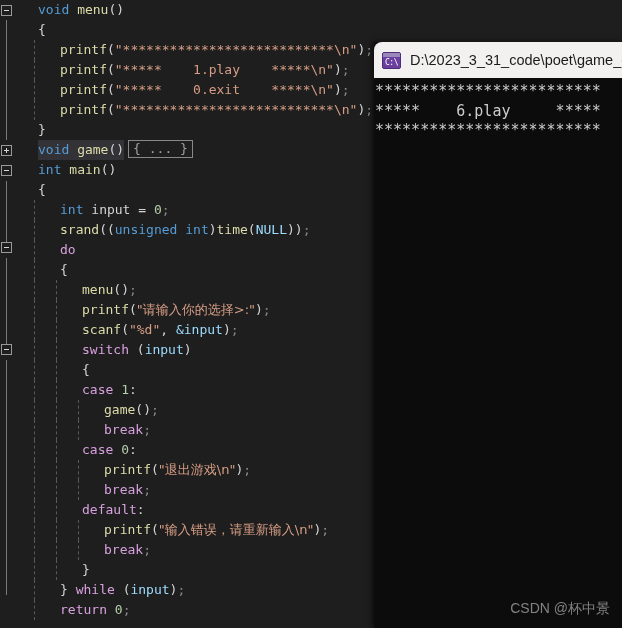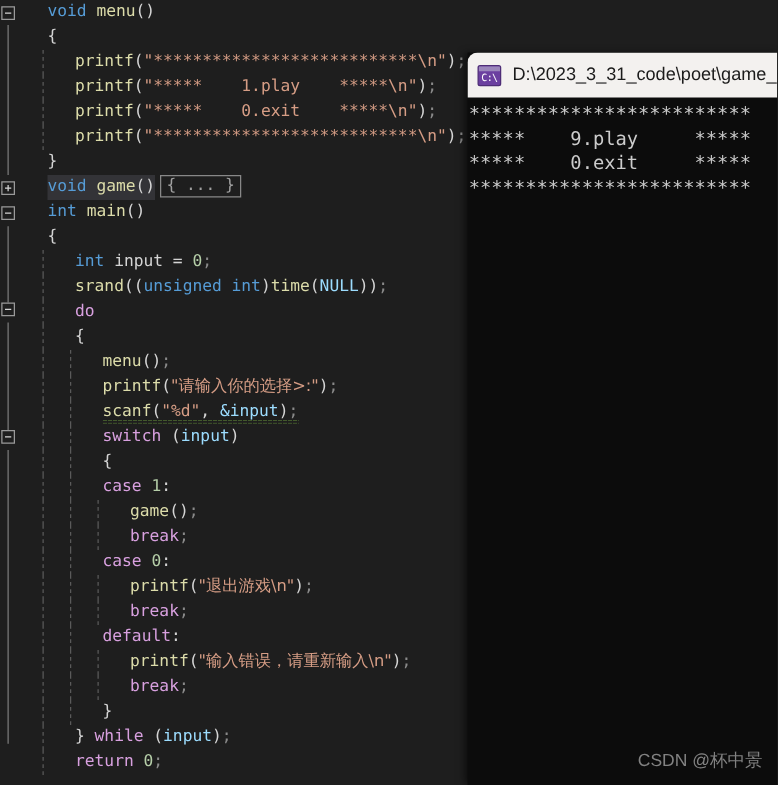--- a/index.html
+++ b/index.html
@@ -235,18 +235,18 @@
   </div>
 
   <div id="console-window">
     <div id="console-titlebar">
       <div class="console-icon">
         <div class="bar"></div>
         <div class="glyph">C:\</div>
       </div>
       <div id="console-title-text">D:\2023_3_31_code\poet\game_c</div>
     </div>
-    <div id="console-body"><div class="cline">*************************</div><div class="cline">*****    9.play     *****</div><div class="cline">*****    0.exit     *****</div><div class="cline">*************************</div></div>
+    <div id="console-body"><div class="cline">*************************</div><div class="cline">*****    6.play     *****</div><div class="cline">*************************</div></div>
   </div>
 
   <div id="watermark">CSDN @杯中景</div>
 
 </div>
 
 </body></html>

